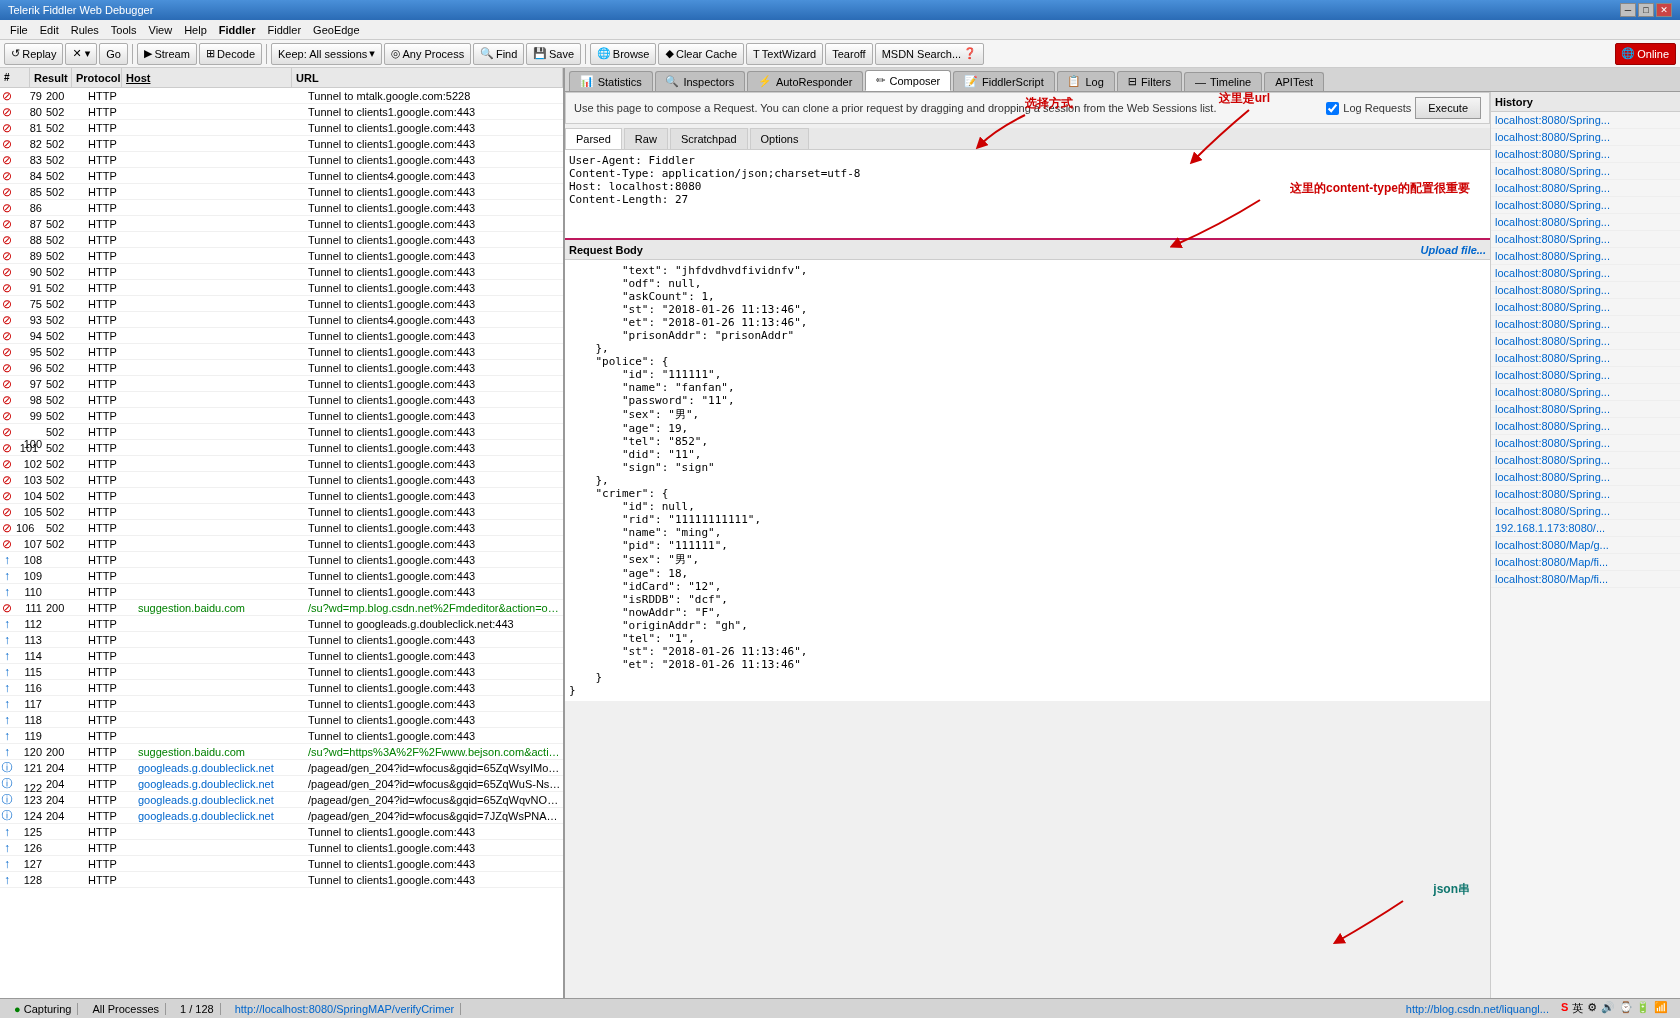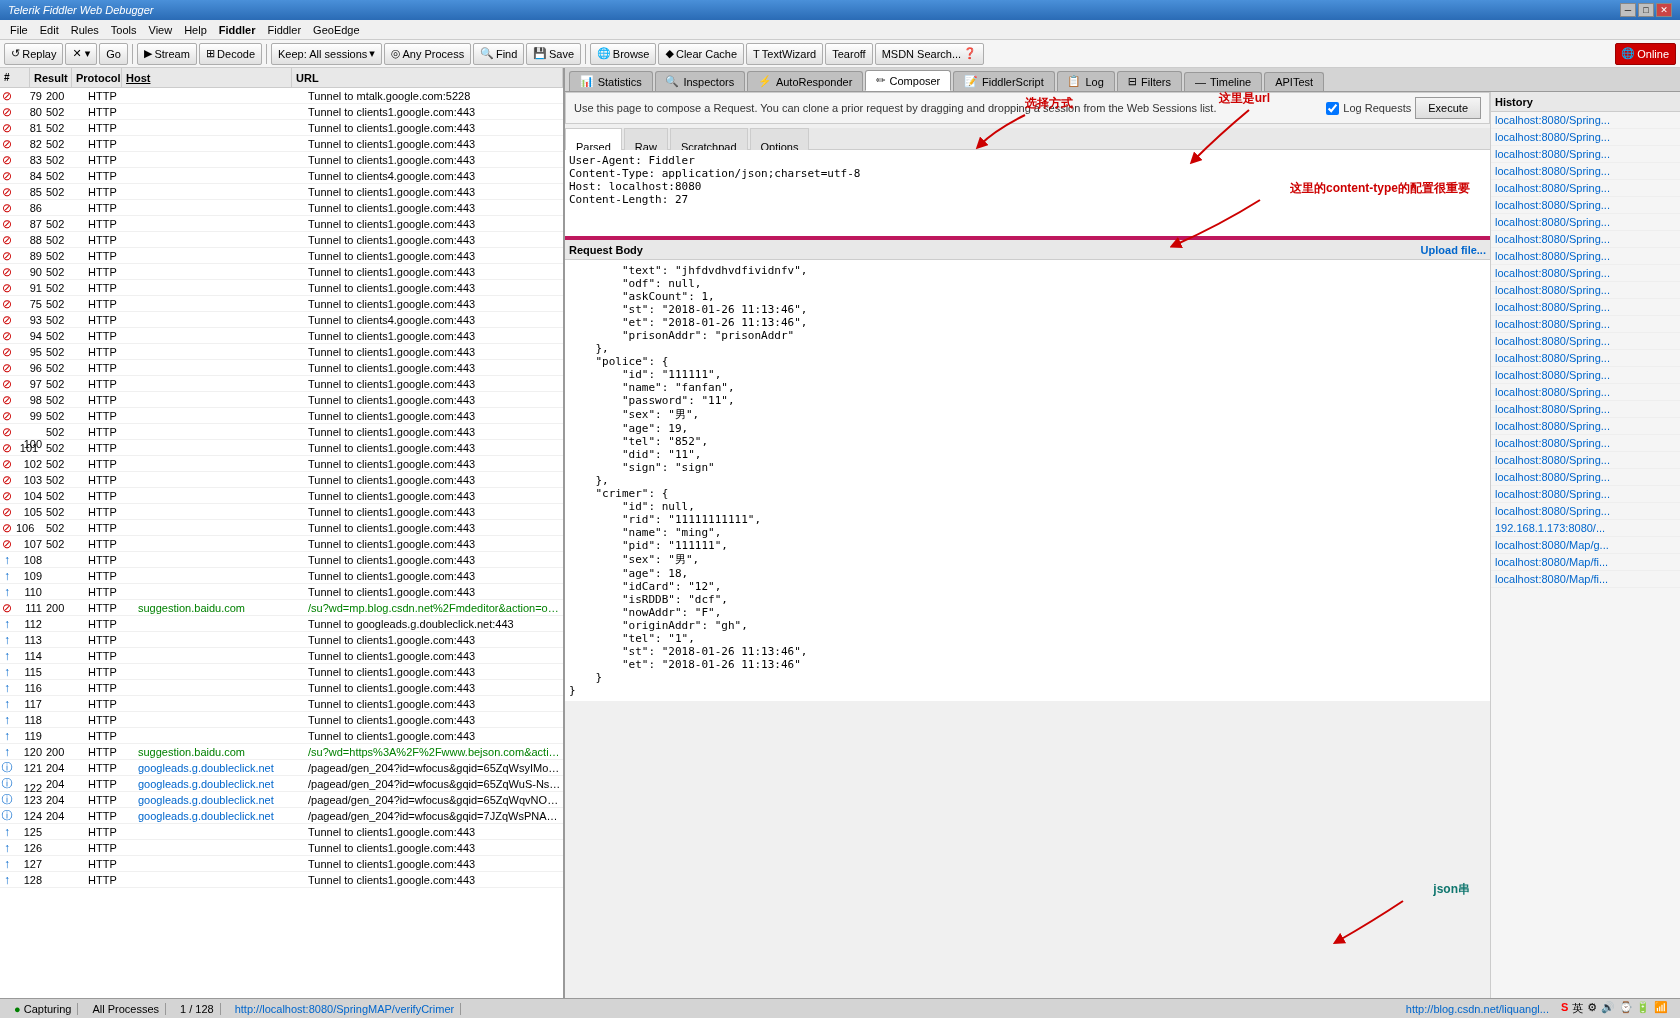--- a/index.html
+++ b/index.html
@@ -1,20 +1,20 @@
 <!DOCTYPE html>
 <html><head>
   <meta charset="utf-8">
   <style>
     * { margin: 0; padding: 0; box-sizing: border-box; }
     body { font-family: 'Segoe UI', Tahoma, Geneva, Verdana, sans-serif; font-size: 11px; background: #f0f0f0; color: #000; overflow: hidden; width: 1680px; height: 1018px; }
     
     
     #title-bar { height: 20px; background: linear-gradient(to bottom, #4a90d9, #2a6bb5); display: flex; align-items: center; padding: 0 8px; color: white; font-size: 11px; }
-    #title-bar .title { flex: 1; font-style: italic; }
+    #title-bar .title { flex: 1; }
     #title-bar .controls { display: flex; gap: 2px; }
     #title-bar .ctrl-btn { width: 16px; height: 14px; background: #c0c0c0; border: 1px solid #888; font-size: 9px; display: flex; align-items: center; justify-content: center; cursor: pointer; color: #000; }
     
     
     #menu-bar { height: 20px; background: #f0f0f0; display: flex; align-items: center; padding: 0 4px; border-bottom: 1px solid #ccc; font-size: 11px; }
     #menu-bar span { padding: 2px 6px; cursor: pointer; }
     
     
     #toolbar { height: 28px; background: #f5f5f5; display: flex; align-items: center; padding: 0 4px; border-bottom: 1px solid #ccc; gap: 2px; }
     .toolbar-btn { display: flex; align-items: center; gap: 2px; padding: 2px 6px; background: linear-gradient(to bottom, #ffffff, #e0e0e0); border: 1px solid #adadad; border-radius: 2px; cursor: pointer; font-size: 11px; height: 22px; }
@@ -36,31 +36,31 @@
     
     
     #tabs-bar { display: flex; height: 24px; background: #d4d4d4; border-bottom: 1px solid #999; align-items: flex-end; padding: 0 4px; }
     .tab { padding: 3px 10px; background: #c0c0c0; border: 1px solid #999; border-bottom: none; cursor: pointer; font-size: 11px; margin-right: 2px; border-radius: 3px 3px 0 0; display: flex; align-items: center; gap: 4px; }
     .tab.active { background: white; border-bottom: 1px solid white; z-index: 1; }
     #composer-desc { padding: 4px 8px; font-size: 11px; color: #333; background: #f5f5f5; border: 1px solid #ccc; margin-bottom: 4px; display: flex; align-items: center; justify-content: space-between; }
     #execute-btn { padding: 4px 12px; background: linear-gradient(to bottom, #f5f5f5, #ddd); border: 1px solid #999; cursor: pointer; font-size: 11px; }
     
     
     #inner-tabs { display: flex; height: 22px; background: #e8e8e8; border-bottom: 1px solid #ccc; }
-    .inner-tab { padding: 12px 10px; border: 1px solid #ccc; border-bottom: none; cursor: pointer; font-size: 11px; background: #e0e0e0; margin-right: 2px; }
+    .inner-tab { padding: 4px 10px; border: 1px solid #ccc; border-bottom: none; cursor: pointer; font-size: 11px; background: #e0e0e0; margin-right: 2px; }
     .inner-tab.active { background: white; }
     
     
     #request-line { display: flex; height: 24px; align-items: center; gap: 4px; padding: 2px 4px; border-bottom: 1px solid #ccc; background: #f5f5f5; }
     #method-select { height: 20px; font-size: 11px; border: 1px solid #999; background: white; }
     #url-input { flex: 1; height: 20px; border: 2px solid #cc0000; font-size: 11px; padding: 0 4px; background: white; }
     #http-select { height: 20px; font-size: 11px; border: 1px solid #999; background: white; }
     
     
-    #headers-area { height: 90px; border-bottom: 4px solid #be185d; padding: 4px; font-size: 11px; font-family: monospace; background: white; overflow: auto; position: relative; }
+    #headers-area { height: 90px; border-bottom: 2px solid #be185d; padding: 4px; font-size: 11px; font-family: monospace; background: white; overflow: auto; position: relative; }
     
     
     #body-area { flex: 1; display: flex; flex-direction: column; min-height: 0; }
     #body-label { height: 20px; background: #e8e8e8; display: flex; align-items: center; padding: 0 4px; border-bottom: 1px solid #ccc; font-size: 11px; font-weight: bold; justify-content: space-between; }
     #body-content { flex: 1; overflow: auto; padding: 4px; font-size: 11px; font-family: monospace; background: white; white-space: pre; }
     
     
     #history-panel { width: 190px; border-left: 1px solid #ccc; display: flex; flex-direction: column; background: #f5f5f5; }
     #history-header { height: 20px; background: #e8e8e8; border-bottom: 1px solid #ccc; display: flex; align-items: center; padding: 0 4px; font-size: 11px; font-weight: bold; }
     #history-list { flex: 1; overflow-y: auto; font-size: 11px; }
@@ -785,21 +785,21 @@
                     <path d="M0,0 L6,3 L0,6 Z" fill="#cc0000"></path>
                   </marker>
                 </defs>
             </svg>
           </div>
         </div>
 
         <div id="body-area">
           <div id="body-label">
             <span>Request Body</span>
-            <span style="color:#0066cc;cursor:pointer;">Upload file...</span>
+            <span style="color:#0066cc;cursor:pointer;font-style:italic;">Upload file...</span>
           </div>
           <div style="position:relative;flex:1;overflow:auto;">
             <div id="body-content" contenteditable="true" style="">        "text": "jhfdvdhvdfividnfv",
         "odf": null,
         "askCount": 1,
         "st": "2018-01-26 11:13:46",
         "et": "2018-01-26 11:13:46",
         "prisonAddr": "prisonAddr"
     },
     "police": {

